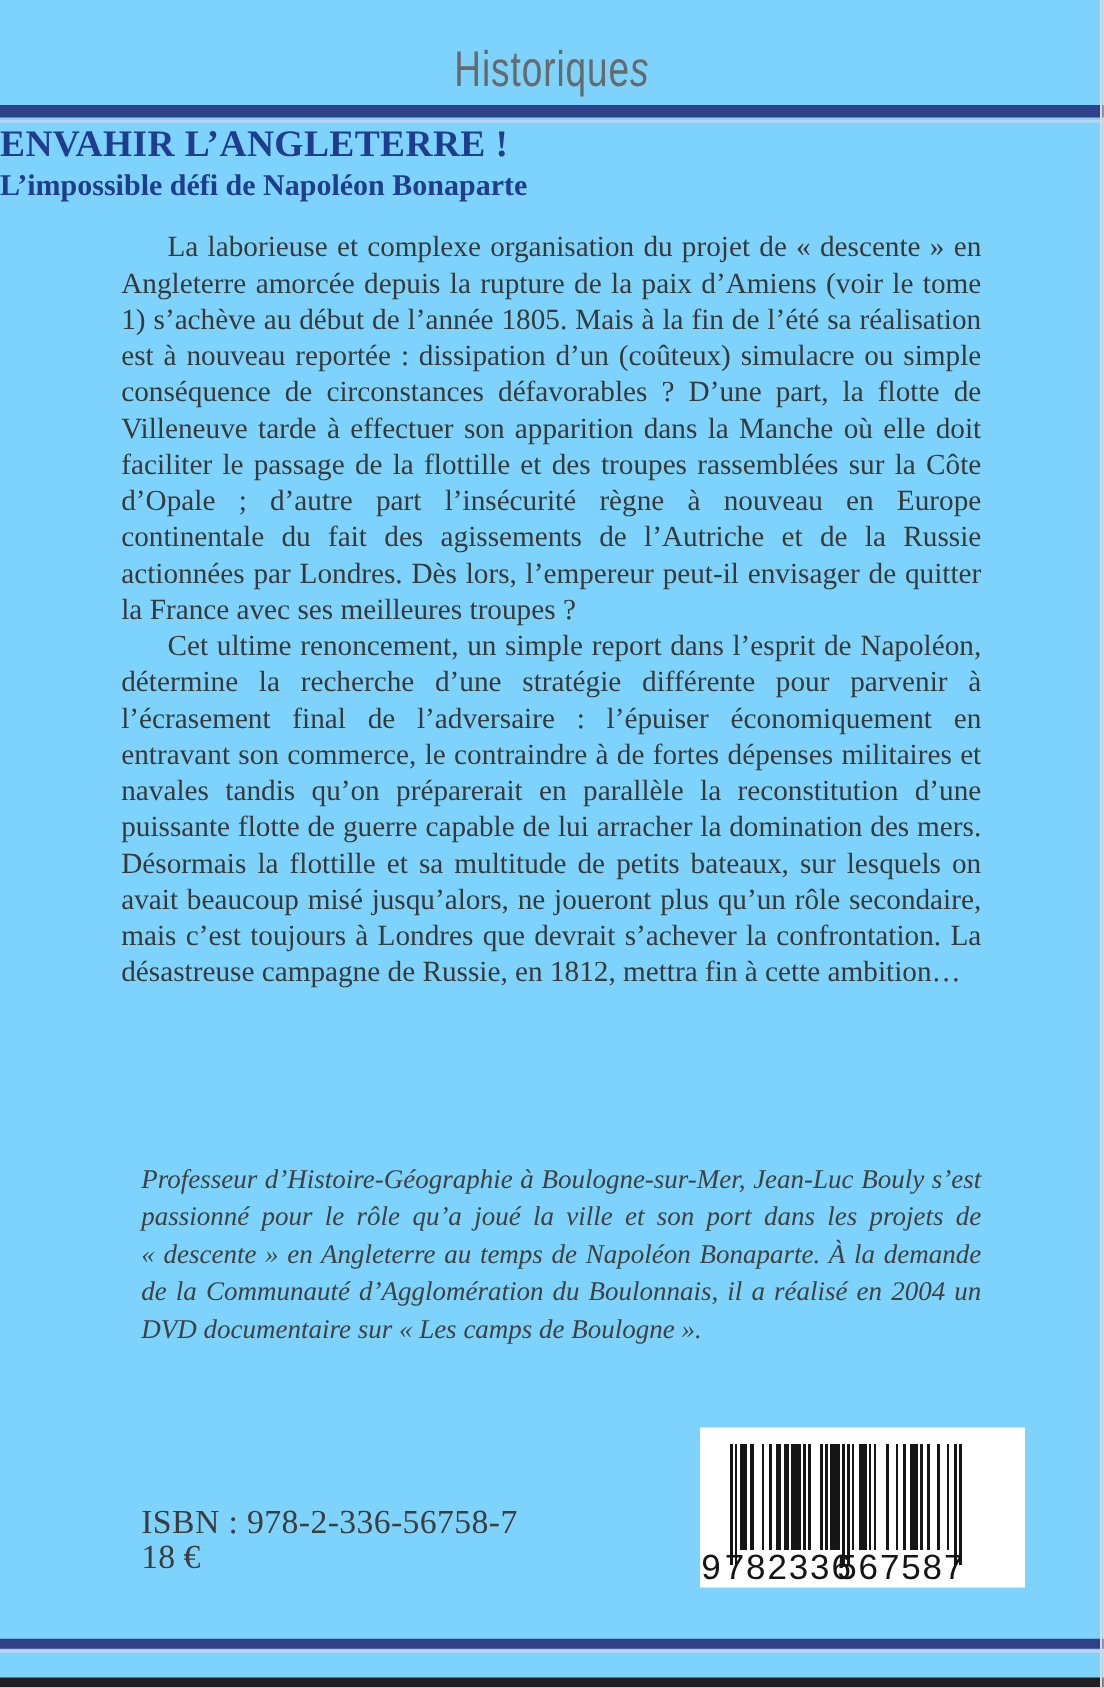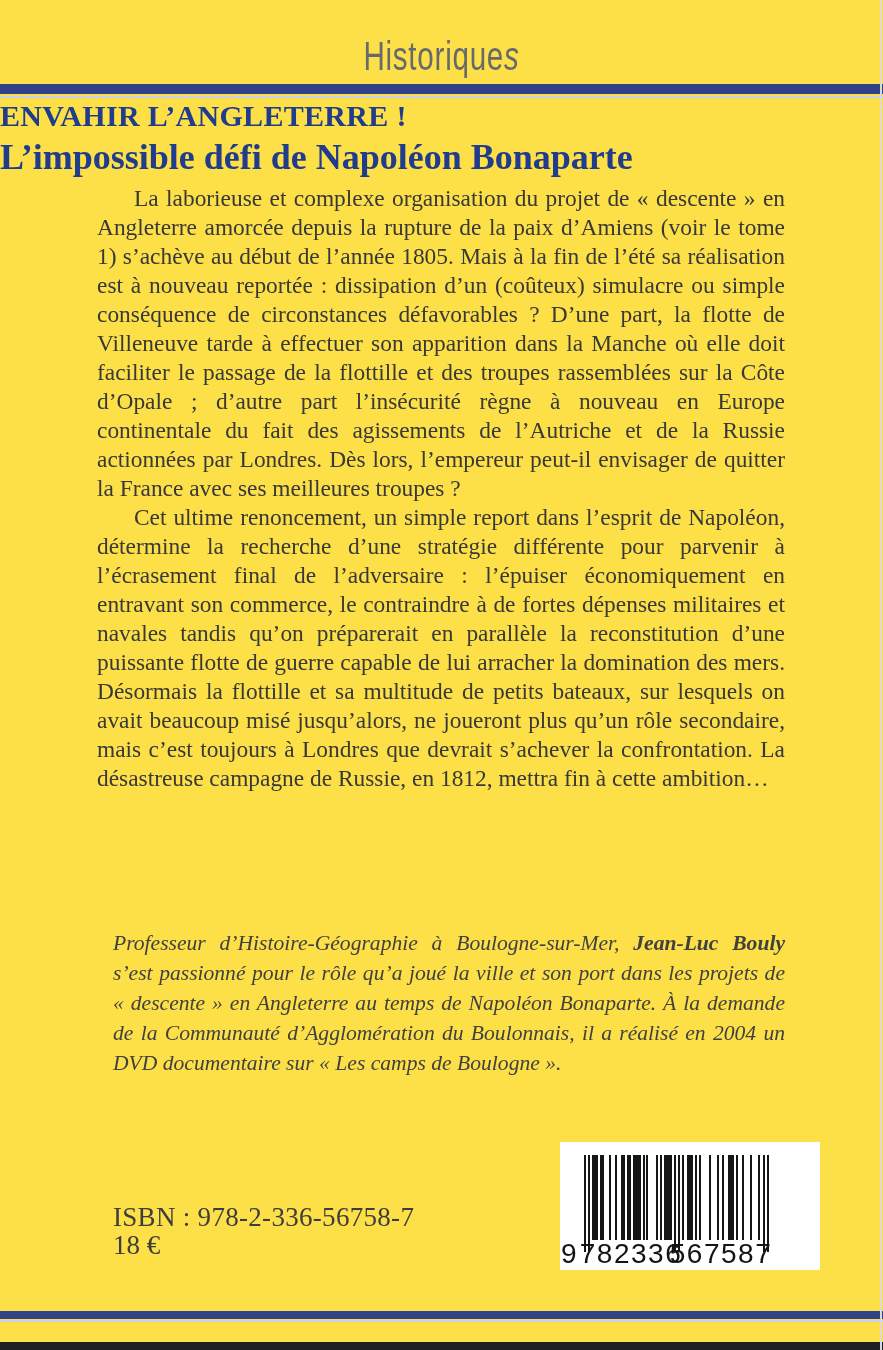--- a/index.html
+++ b/index.html
@@ -7,21 +7,21 @@
     --title-blue:#203c8c;
     --band-light:#c9d2ec;
     --ink:#3a3a3a;
     --edge-dark:#1f1f22;
   }
   *{margin:0;padding:0;box-sizing:border-box;}
   html,body{background:#ffffff;}
   .cover{
     position:relative;
     width:883px;height:1350px;
-    background:#fde047;
+    background:#7dd3fc;
     overflow:hidden;
     font-family:"Liberation Serif", serif;
     color:var(--ink);
   }
   
   .logo{
     position:absolute;top:34px;left:0;width:100%;
     text-align:center;
     font-family:"Liberation Sans", sans-serif;
     font-weight:300;
@@ -36,38 +36,38 @@
   .band{position:absolute;left:0;width:100%;}
   .band-navy-top{top:84px;height:10px;background:var(--navy);}
   .band-light-top{top:96px;height:2px;background:var(--band-light);}
   .band-navy-bottom{top:1311px;height:8px;background:var(--navy);}
   .band-light-bottom{top:1320px;height:2px;background:var(--band-light);}
   .band-dark-edge{top:1342px;height:8px;background:var(--edge-dark);}
   .edge-right{position:absolute;top:0;right:1px;width:2px;height:1350px;background:#d9d9d9;}
   
   .title-block{position:absolute;top:99px;left:0;width:100%;text-align:left;color:var(--title-blue);}
   .title{font-size:30px;font-weight:bold;letter-spacing:0.3px;}
-  .subtitle{font-size:36px;font-weight:bold;margin-top:3px;}
+  .subtitle{font-size:24px;font-weight:bold;margin-top:3px;}
   
   .synopsis{
     position:absolute;top:184px;left:97px;width:688px;
     font-size:23.4px;line-height:29px;
     text-align:justify;
     color:#383838;
   }
   .synopsis p{text-indent:37px;}
   
   .bio{
     position:absolute;top:928px;left:113px;width:672px;
     font-style:italic;
     font-size:21.6px;line-height:30px;
     text-align:justify;
     color:#404040;
   }
-  .bio .author-name{font-weight:bold;margin-top:24px;}
+  .bio .author-name{font-weight:normal;margin-top:24px;}
   
   .isbn{
     position:absolute;top:1202px;left:113px;
     font-size:27px;color:#3d3d3d;letter-spacing:0.3px;
   }
   .price{
     position:absolute;top:1230px;left:113px;
     font-size:27px;color:#3d3d3d;
   }
   

